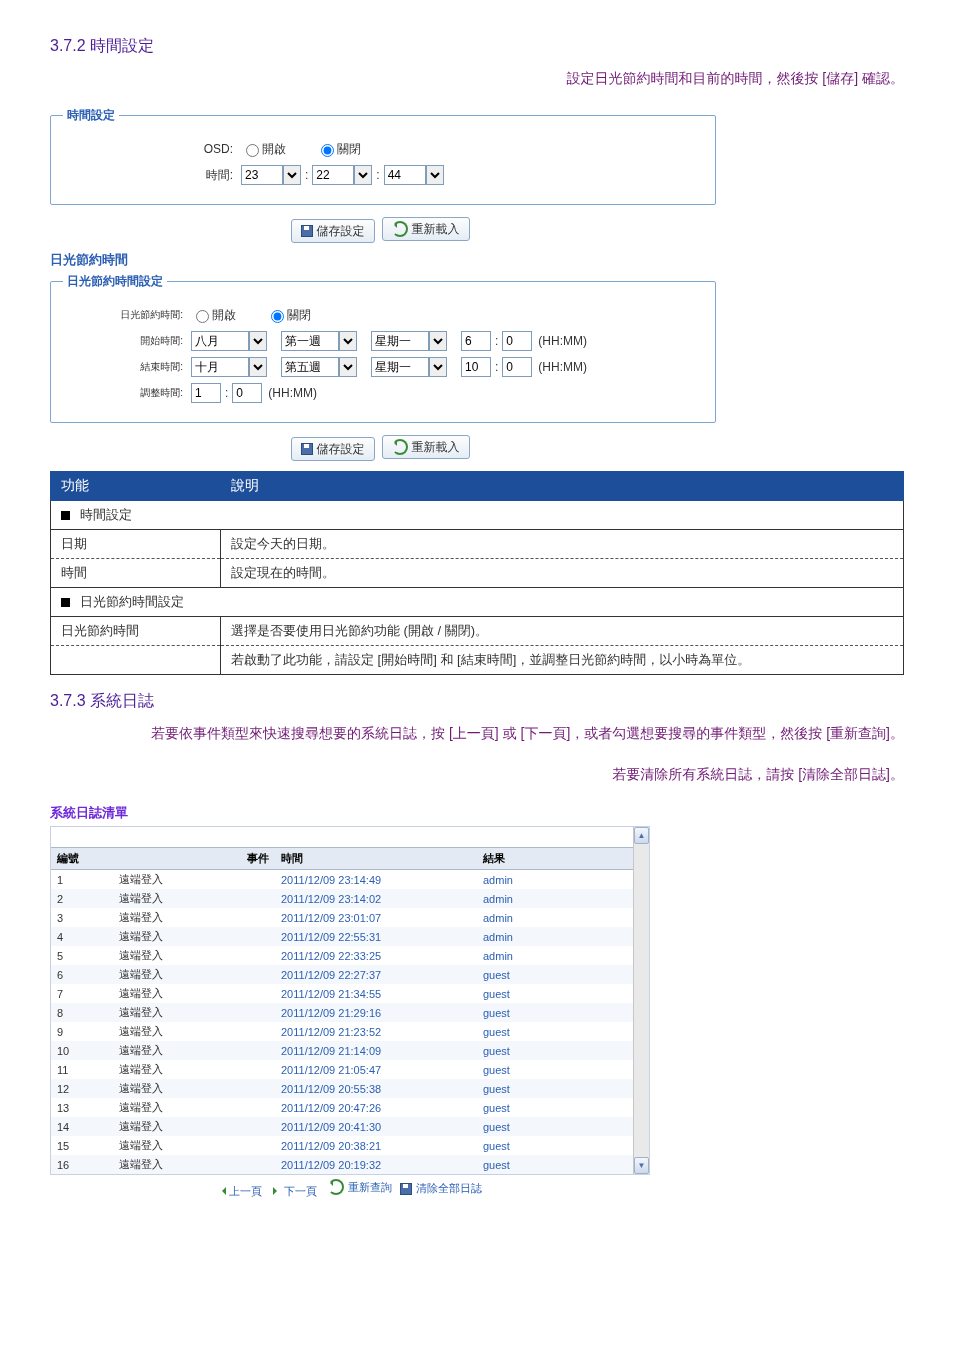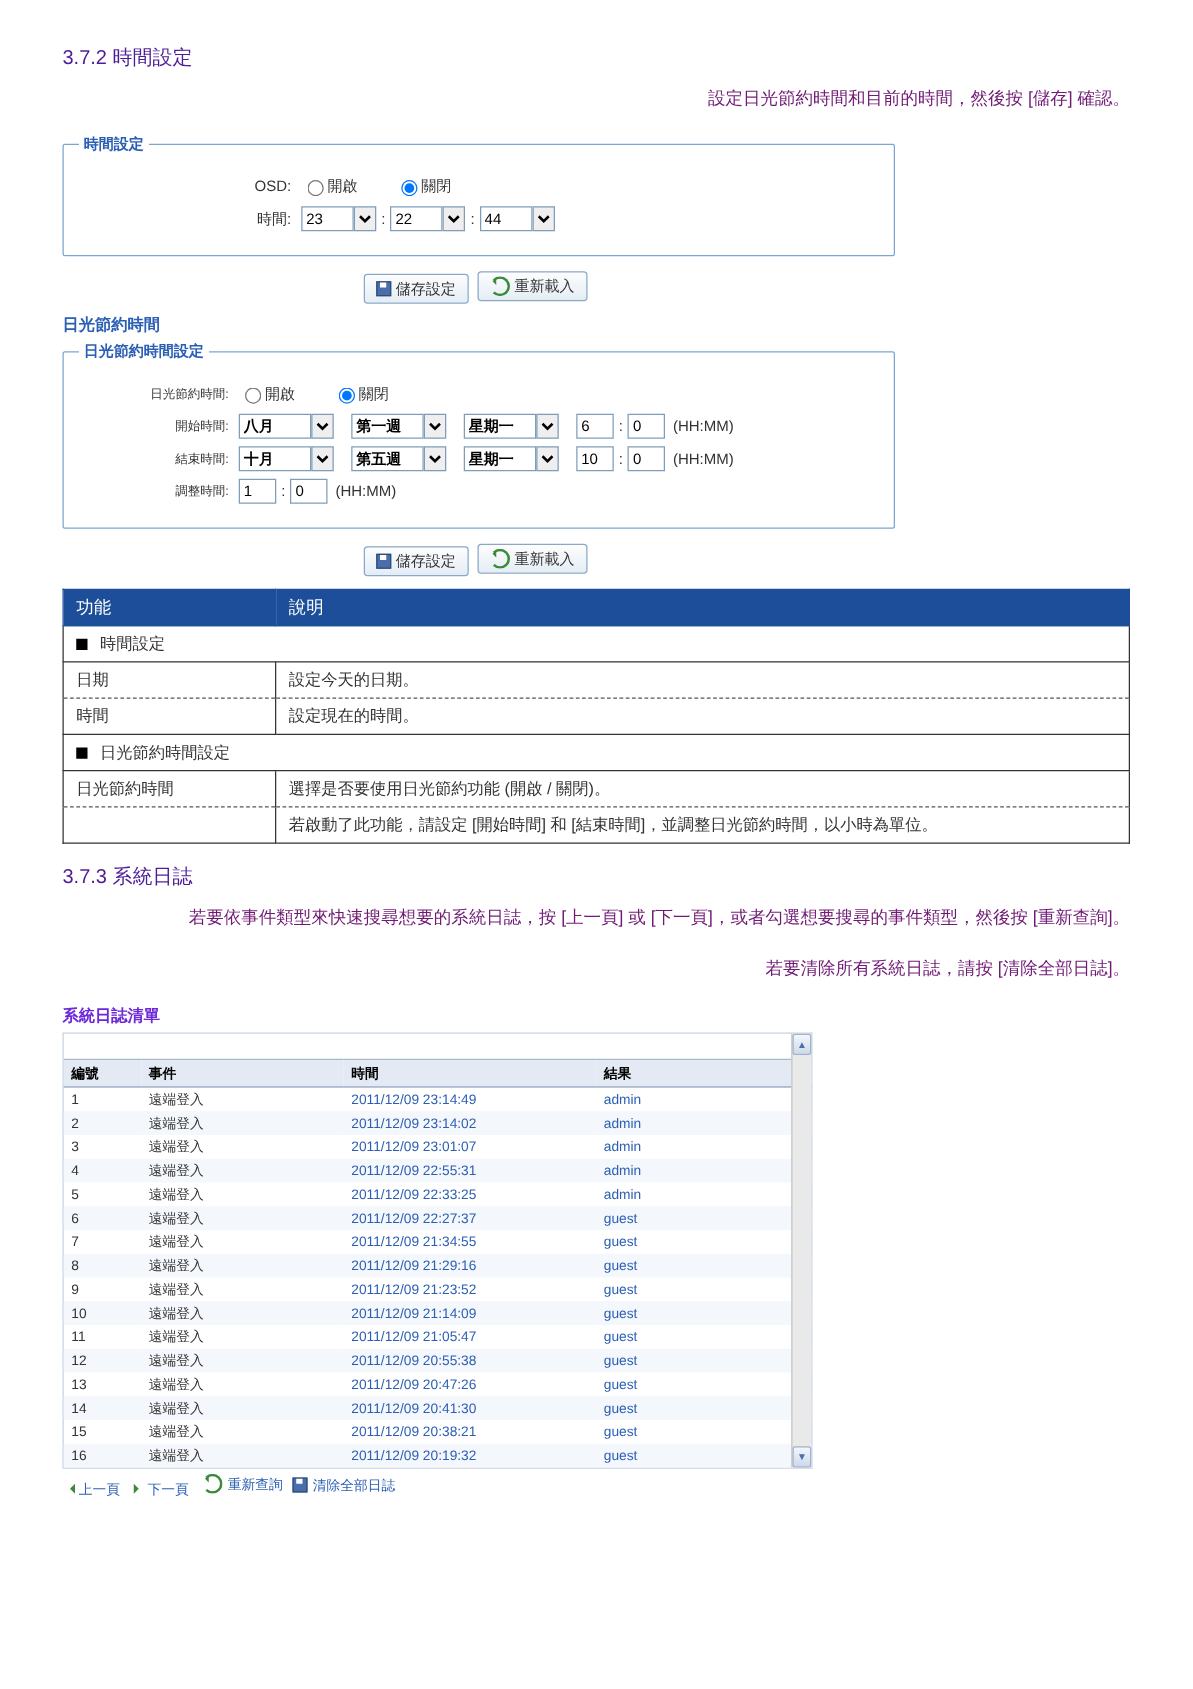--- a/index.html
+++ b/index.html
@@ -67,21 +67,21 @@
     height: 16px;
     background: #fff;
   }
   .select-input {
     border: 1px solid #7f9db9;
     font-size: 12px;
     height: 20px;
     background: #efefef;
   }
   .small-w { width: 34px; }
-  .med-w  { width: 50px; font-weight: bold; }
+  .med-w  { width: 50px; }
   .date-w { width: 150px; }
   .sep { margin: 0 4px; color:#333; }
   .radio-wrap { display: inline-flex; align-items: center; margin-right: 30px; }
   .radio-wrap input { margin-right: 3px; }
   .btn-row {
     text-align: center;
     margin: 12px 0 8px 0;
     font-family: Liberation Serif, serif;
   }
   .btn {
@@ -195,21 +195,21 @@
     position:absolute; right:0; top:0; bottom:0; width:15px;
     background:#e9e9e9; border-left:1px solid #c6c6c6;
     display:flex; flex-direction:column; justify-content:space-between;
   }
   .scroll-btn {
     height:15px; background:linear-gradient(#f4f7fc,#cdd9ea);
     border:1px solid #9fb2cd; border-radius:2px;
     display:flex; align-items:center; justify-content:center; font-size:8px; color:#4a6ea9;
   }
   .log-footer {
-    display:flex; align-items:center; justify-content:flex-start;
+    display:flex; align-items:center; justify-content:center;
     padding:4px 2px 0 2px; font-size:11px; color:#333;
   }
   .link-btn { color:#2b5fb4; cursor:pointer; margin-right:8px; display:inline-flex; align-items:center; }
   .arrow-left { display:inline-block; width:0;height:0;border:4px solid transparent;border-right-color:#3a8a3a; margin-right:3px;}
   .arrow-right{ display:inline-block; width:0;height:0;border:4px solid transparent;border-left-color:#3a8a3a; margin-right:3px;}
 </style>
 </head>
 <body>
 
 <div class="section-title">3.7.2 時間設定</div>
@@ -369,21 +369,21 @@
 <div class="body-text">若要依事件類型來快速搜尋想要的系統日誌，按 [上一頁] 或 [下一頁]，或者勾選想要搜尋的事件類型，然後按 [重新查詢]。</div>
 <div class="body-text">若要清除所有系統日誌，請按 [清除全部日誌]。</div>
 
 <div class="log-wrap">
   <div class="log-title">系統日誌清單</div>
   <div class="log-scroll">
     <table class="log-table">
       <thead>
         <tr>
           <td style="width:50px;">編號</td>
-          <td style="width:150px;">事件</td>
+          <td style="width:150px;text-align:right;">事件</td>
           <td style="width:190px;">時間</td>
           <td>結果</td>
         </tr>
       </thead>
       <tbody id="log-tbody">
           <tr>
             <td>1</td>
             <td>遠端登入</td>
             <td class="time">2011/12/09 23:14:49</td>
             <td class="res">admin</td>

